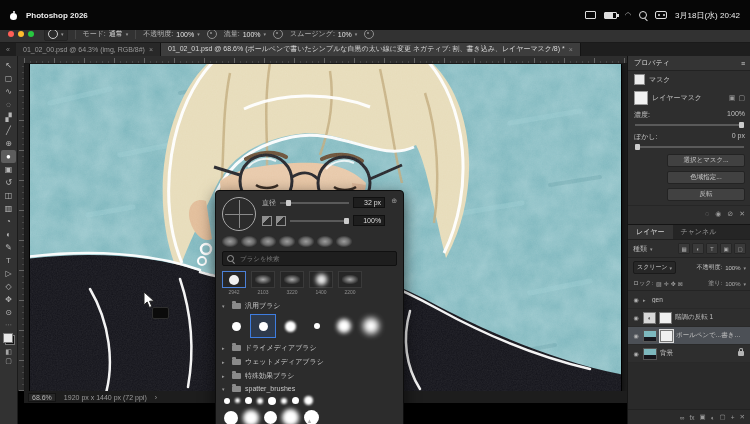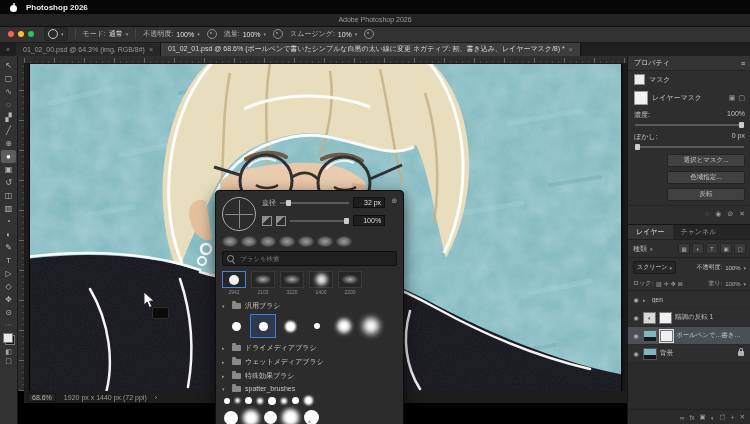--- a/index.html
+++ b/index.html
@@ -1,19 +1,19 @@
 <!DOCTYPE html>
 <html><head>
 <meta charset="utf-8">
 <style>
   html,body{margin:0;padding:0;background:#111;}
   #screen{position:relative;width:750px;height:424px;background:#000;overflow:hidden;
     font-family:"Liberation Sans","DejaVu Sans",sans-serif;color:#ccc;}
   
-  .menubar{position:absolute;top:0;left:0;right:0;height:14px;background:#060606;display:flex;align-items:center;padding:0 10px;gap:9px;font-size:8px;color:#ededed;z-index:40;}
+  .menubar{position:absolute;top:0;left:0;right:0;height:14px;background:#060606;display:flex;align-items:center;padding:8px 10px;gap:9px;font-size:8px;color:#ededed;z-index:40;}
   .apple{width:7px;height:9px;position:relative;flex:none;}
   .apple::before{content:"";position:absolute;left:0;top:2px;width:7px;height:7px;background:#fff;border-radius:50% 50% 46% 46%;}
   .apple::after{content:"";position:absolute;left:3px;top:0;width:2px;height:2px;background:#fff;border-radius:50%;}
   .mb-app{font-weight:bold;white-space:nowrap;}
   .mb-items{display:flex;gap:9px;}
   .mb-item{white-space:nowrap;}
   .mb-right{margin-left:auto;display:flex;align-items:center;gap:8px;}
   .mbi-rect{width:9px;height:6px;border:1px solid #ddd;border-radius:1px;}
   .mbi-batt{width:11px;height:5px;border:1px solid #ddd;border-radius:1px;position:relative;background:linear-gradient(90deg,#ddd 70%,transparent 70%);}
   .mbi-batt::after{content:"";position:absolute;right:-3px;top:1px;width:2px;height:3px;background:#ddd;}
@@ -147,20 +147,31 @@
   .scroll-hint{position:absolute;bottom:1px;left:50%;transform:translateX(-50%);font-size:6px;color:#b0b0b0;}
 </style>
 </head>
 <body>
 
 <div id="screen">
 
   <div class="menubar">
     <span class="apple"></span>
     <span class="mb-app">Photoshop 2026</span>
+    <span class="mb-right">
+      <span class="mbi-rect"></span>
+      <span class="mbi-batt"></span>
+      <span class="mbi-wifi">◠</span>
+      <span class="mbi-mag"></span>
+      <span class="mbi-cc">
+          <i></i>
+          <i></i>
+        </span>
+      <span class="mb-clock">3月18日(水) 20:42</span>
+    </span>
   </div>
 
   <div class="titlebar">
     <span>Adobe Photoshop 2026</span>
   </div>
 
   <div class="optionsbar">
     <span class="lights">
       <span class="light" style="background:#ff5f57"></span>
       <span class="light" style="background:#febc2e"></span>

